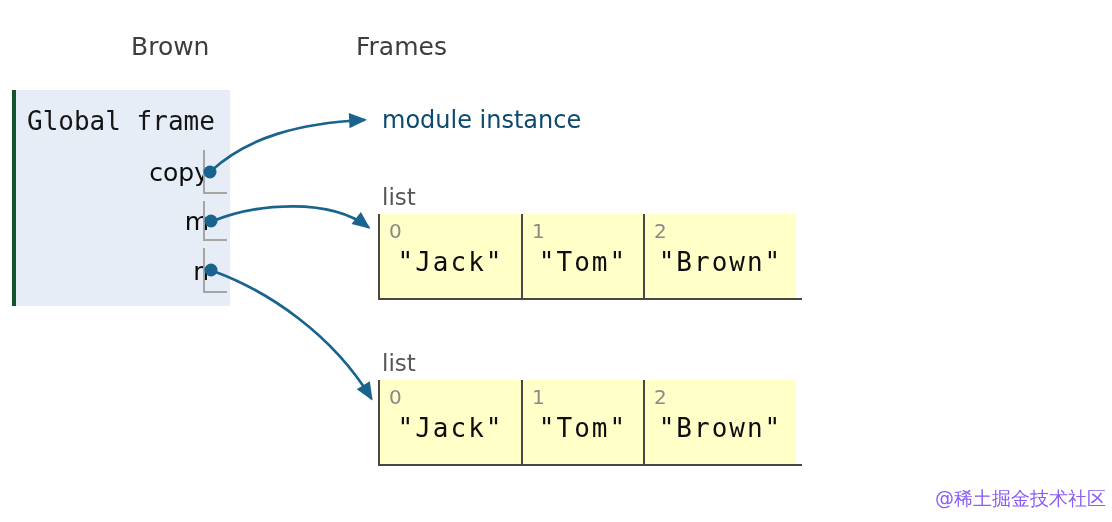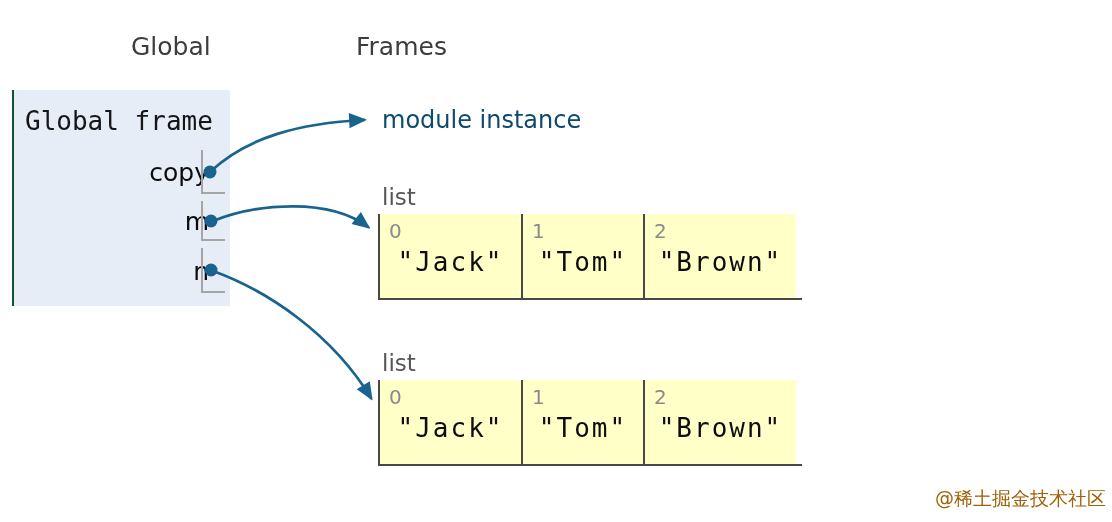--- a/index.html
+++ b/index.html
@@ -21,21 +21,21 @@
   #objects-header { left: 356px; }
 
   
   .global-frame {
     position: absolute;
     left: 12px;
     top: 90px;
     width: 218px;
     height: 216px;
     background: #e7edf6;
-    border-left: 2px solid #14532d;
+    border-left: 4px solid #14532d;
     box-sizing: border-box;
   }
   .global-frame-title {
     position: absolute;
     left: 11px;
     top: 16px;
     font-family: "DejaVu Sans Mono", monospace;
     font-size: 26px;
     color: #161616;
     white-space: nowrap;
@@ -131,29 +131,29 @@
     stroke-width: 2.75;
     stroke-linecap: round;
   }
   .overlay circle.dot { fill: #19638f; }
 
   .watermark {
     position: absolute;
     right: 6px;
     top: 486px;
     font-size: 19px;
-    color: #a16207;
+    color: #8b5cf6;
   }
 </style>
 </head>
 <body>
 
 <div class="stage">
 
-  <div id="frames-header" class="col-header">Global</div>
+  <div id="frames-header" class="col-header">Brown</div>
   <div id="objects-header" class="col-header">Frames</div>
 
   <div class="global-frame">
     <div class="global-frame-title">Global frame</div>
 
     <div class="var-row var-row-copy">
       <span class="var-name">copy</span>
       <span class="var-slot"></span>
     </div>
     <div class="var-row var-row-m">

